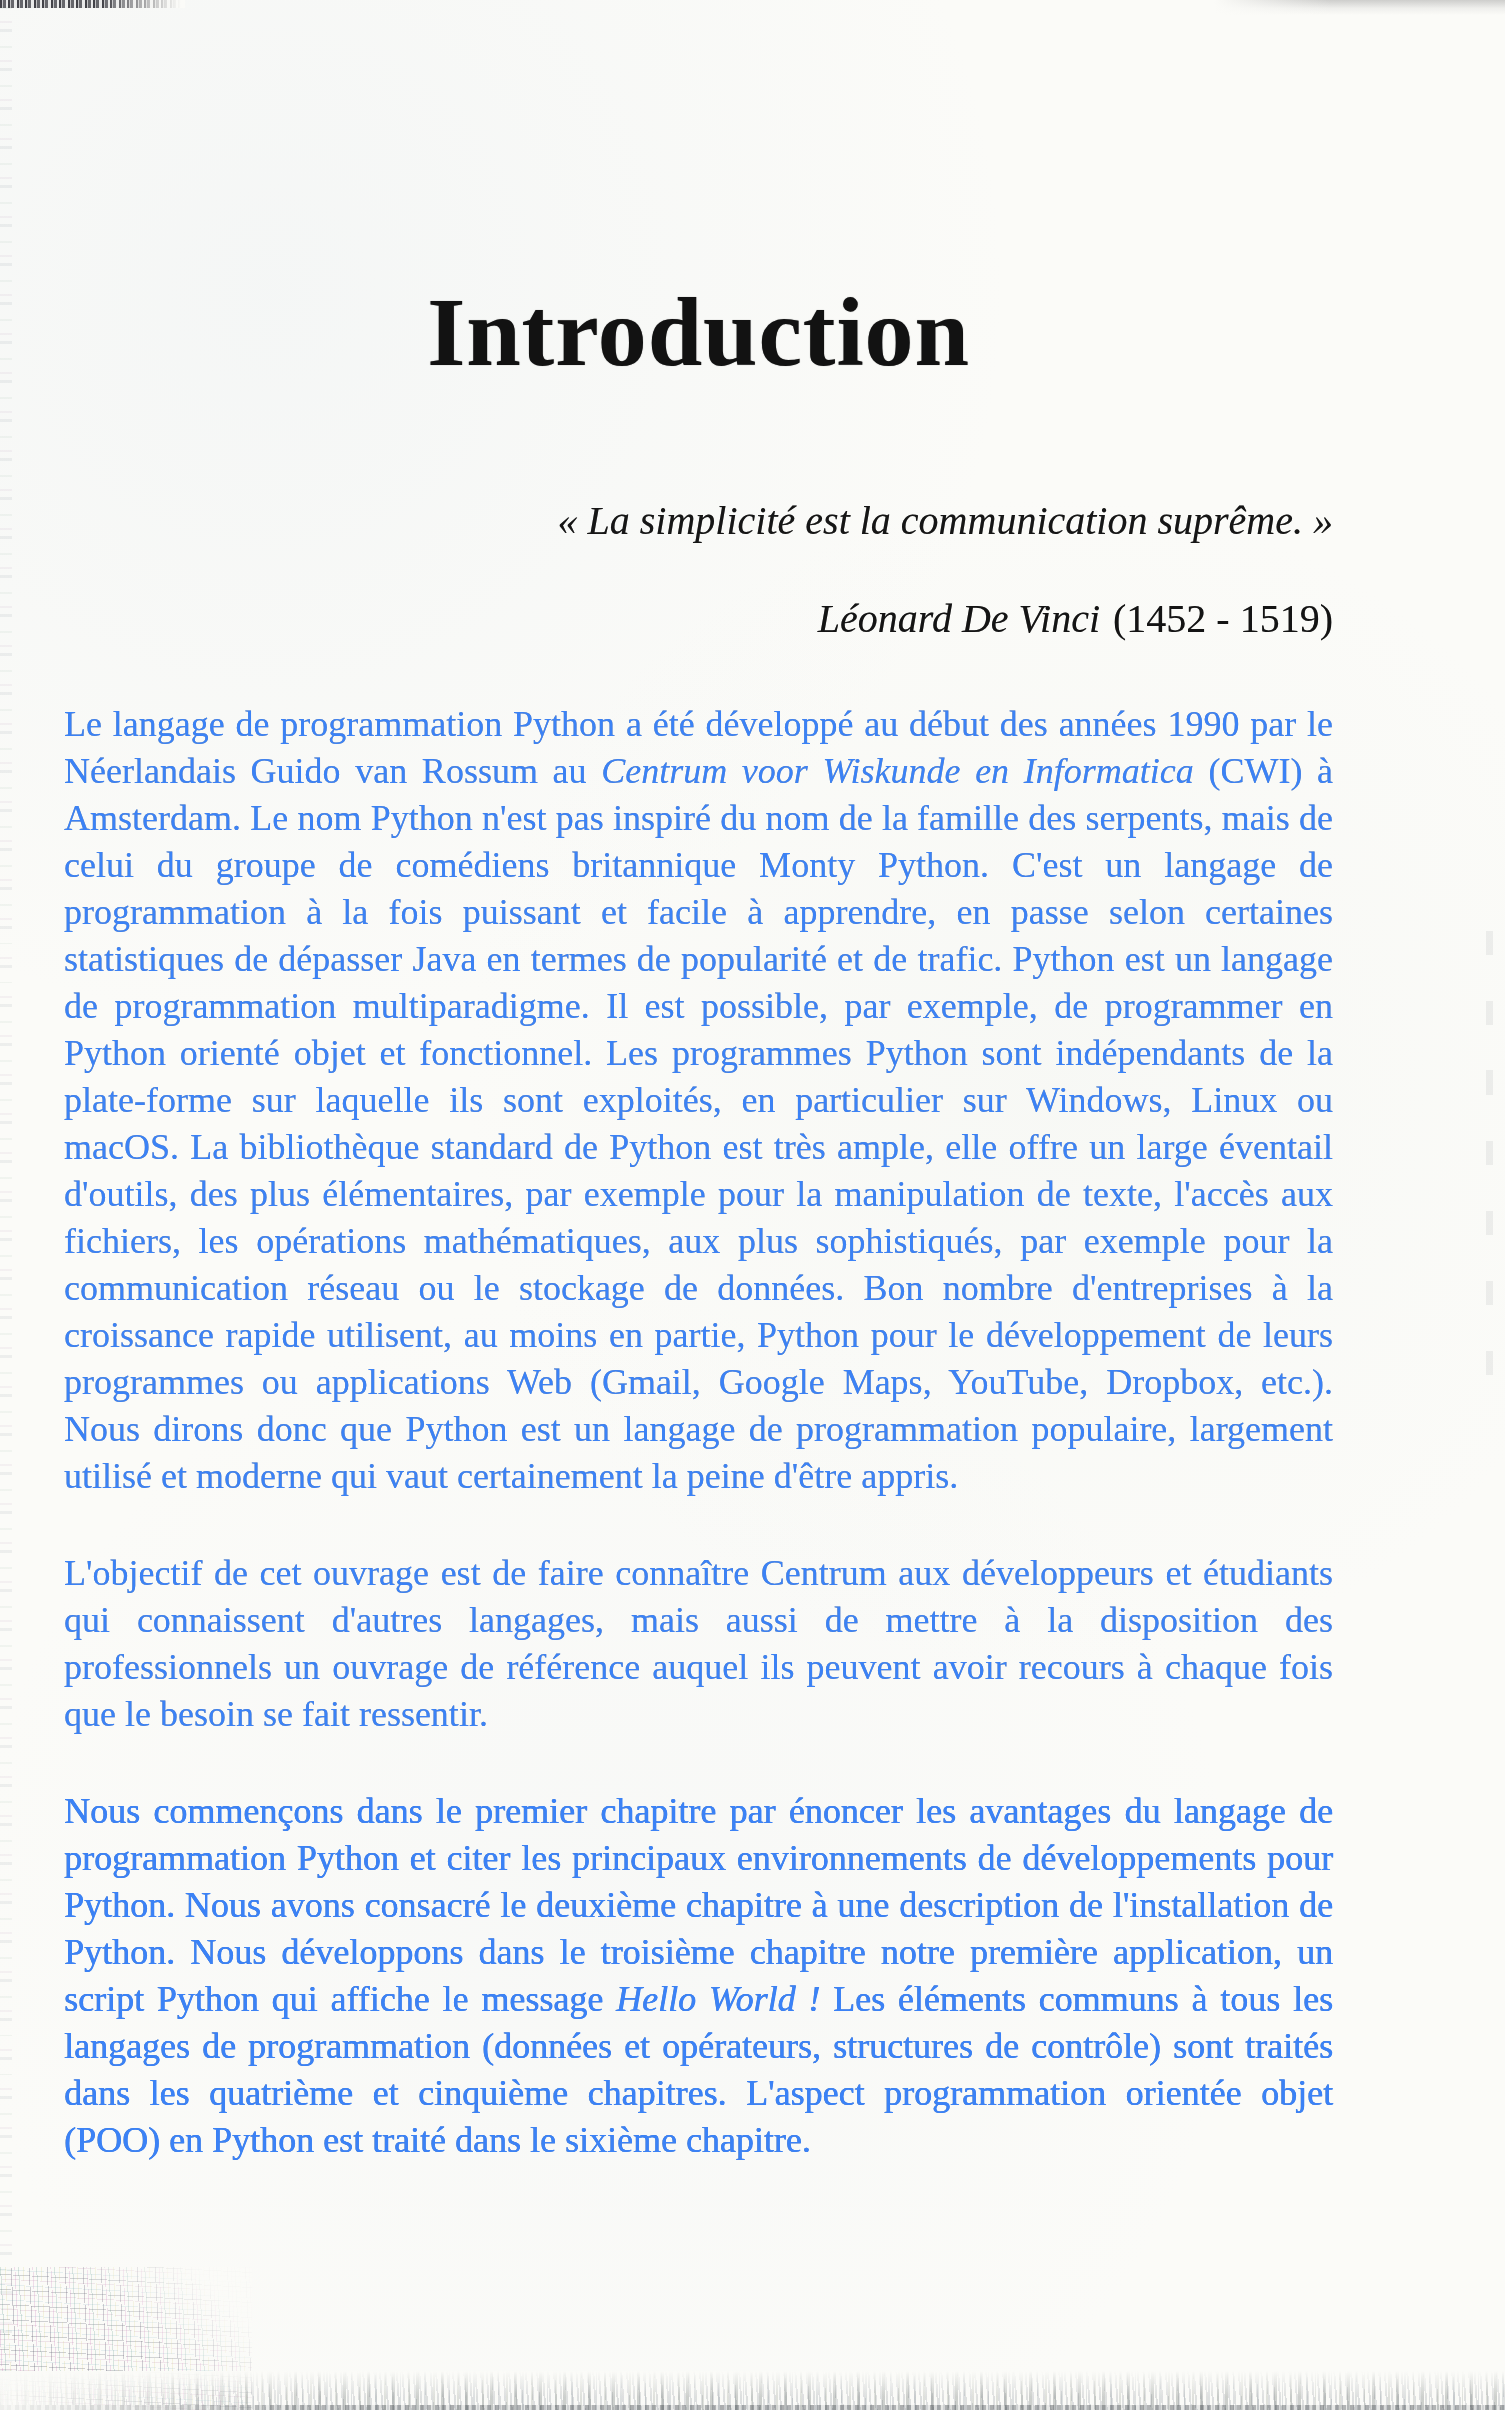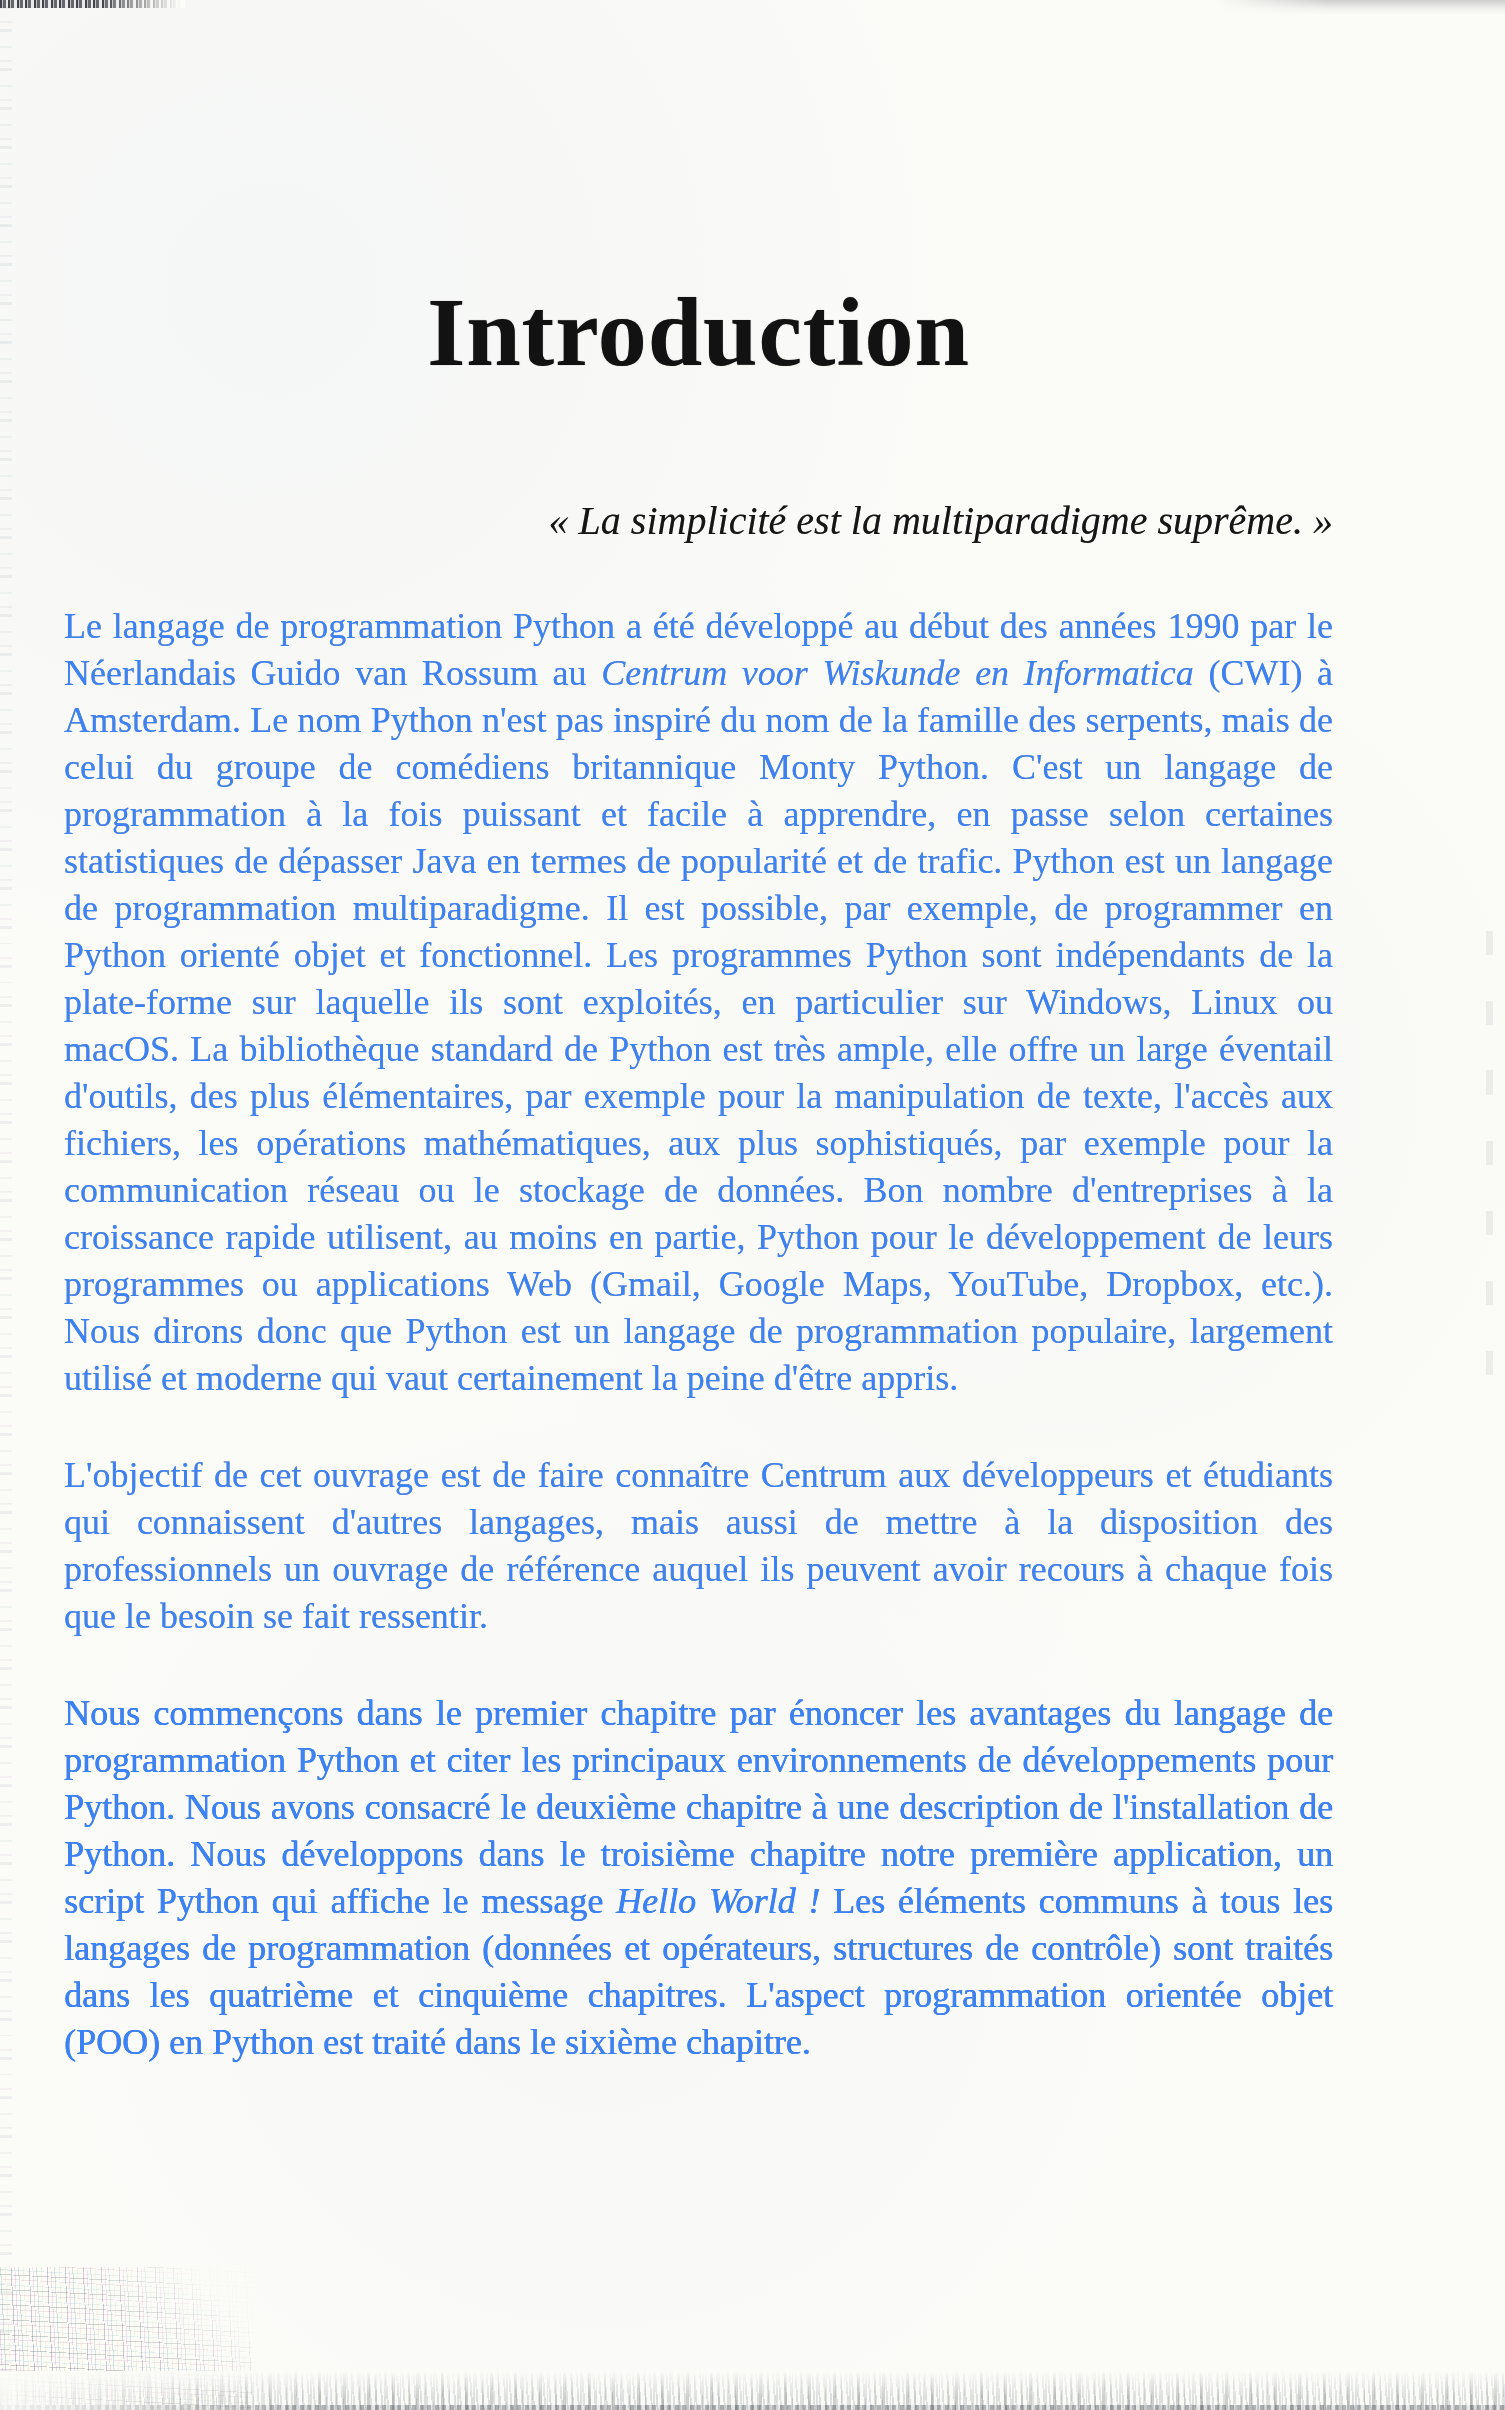--- a/index.html
+++ b/index.html
@@ -148,22 +148,25 @@
 <div class="scan-noise noise-top-right"></div>
 <div class="scan-noise noise-left-edge"></div>
 <div class="scan-noise noise-right-streak"></div>
 <div class="scan-noise noise-bottom-left"></div>
 <div class="scan-noise noise-bottom-band"></div>
 <div class="scan-noise noise-bottom-edge"></div>
 
 <div class="page">
   <h1 class="chapter-title">Introduction</h1>
 
-  <div class="quote-line">« La simplicité est la multiparadigme suprême. »</div>
+  <div class="quote-line">« La simplicité est la communication suprême. »</div>
 
+  <div class="quote-attribution">
+    <span class="author-name">Léonard De Vinci</span><span class="author-dates">(1452 - 1519)</span>
+  </div>
 
   <div class="body-text">
     <p class="para"><span>Le langage de programmation Python a été développé au début des années 1990 par le Néerlandais Guido van Rossum au </span><span class="em">Centrum voor Wiskunde en Informatica</span><span> (CWI) à Amsterdam. Le nom Python n'est pas inspiré du nom de la famille des serpents, mais de celui du groupe de comédiens britannique Monty Python. C'est un langage de programmation à la fois puissant et facile à apprendre, en passe selon certaines statistiques de dépasser Java en termes de popularité et de trafic.  Python est un langage de programmation multiparadigme. Il est possible, par exemple, de programmer en Python orienté objet et fonctionnel. Les programmes Python sont indépendants de la plate-forme sur laquelle ils sont exploités, en particulier sur Windows, Linux ou macOS. La bibliothèque standard de Python est très ample, elle offre un large éventail d'outils, des plus élémentaires, par exemple pour la manipulation de texte, l'accès aux fichiers, les opérations mathématiques, aux plus sophistiqués, par exemple pour la communication réseau ou le stockage de données. Bon nombre d'entreprises à la croissance rapide utilisent, au moins en partie, Python pour le développement de leurs programmes ou applications Web (Gmail, Google Maps, YouTube, Dropbox, etc.). Nous dirons donc que Python est un langage de programmation populaire, largement utilisé et moderne qui vaut certainement la peine d'être appris.</span></p>
     <p class="para"><span>L'objectif de cet ouvrage est de faire connaître Centrum aux développeurs et étudiants qui connaissent d'autres langages, mais aussi de mettre à la disposition des professionnels un ouvrage de référence auquel ils peuvent avoir recours à chaque fois que le besoin se fait ressentir.</span></p>
     <p class="para heavy"><span>Nous commençons dans le premier chapitre par énoncer les avantages du langage de programmation Python et citer les principaux environnements de développements pour Python. Nous avons consacré le deuxième chapitre à une description de l'installation de Python. Nous développons dans le troisième chapitre notre première application, un script Python qui affiche le message </span><span class="em">Hello World !</span><span> Les éléments communs à tous les langages de programmation (données et opérateurs, structures de contrôle) sont traités dans les quatrième et cinquième chapitres. L'aspect programmation orientée objet (POO) en Python est traité dans le sixième chapitre.</span></p>
   </div>
 </div>
 
 
 </body></html>

